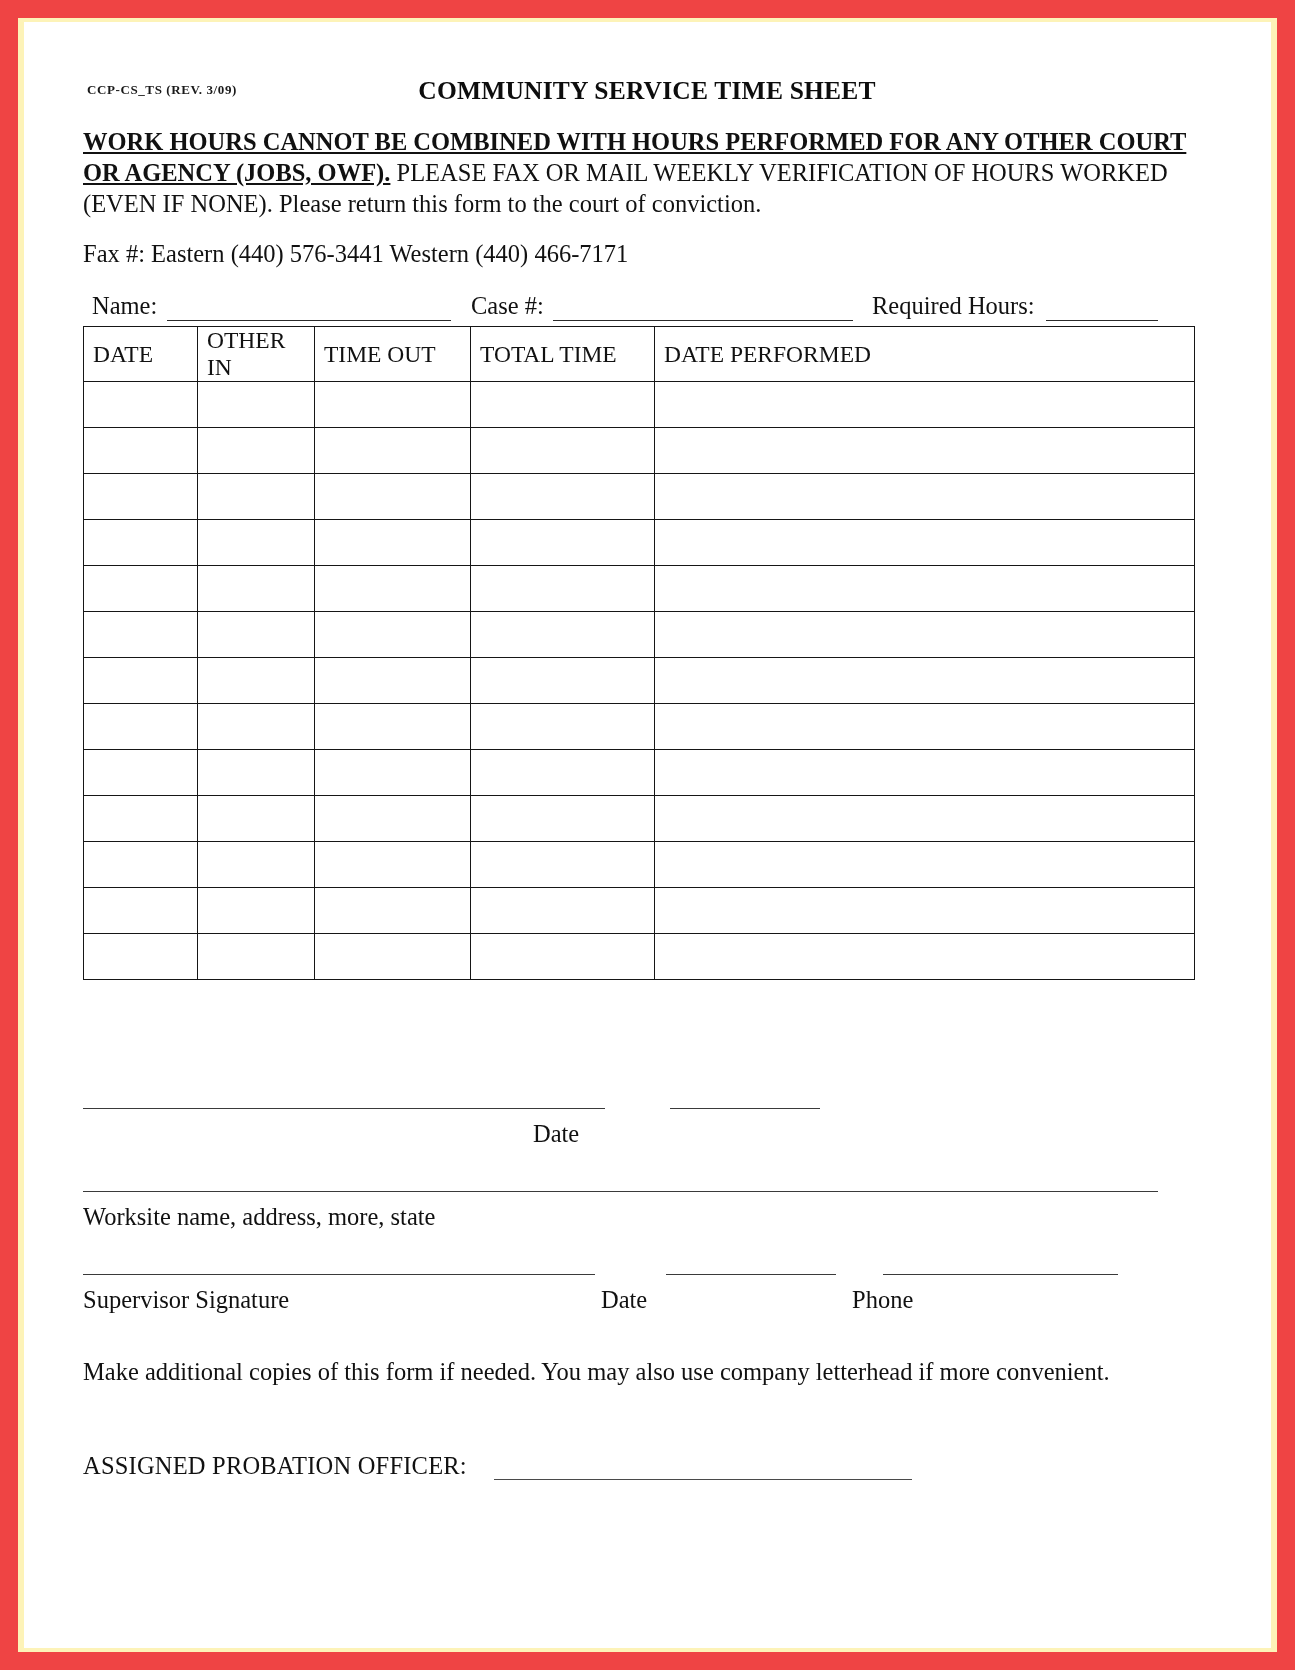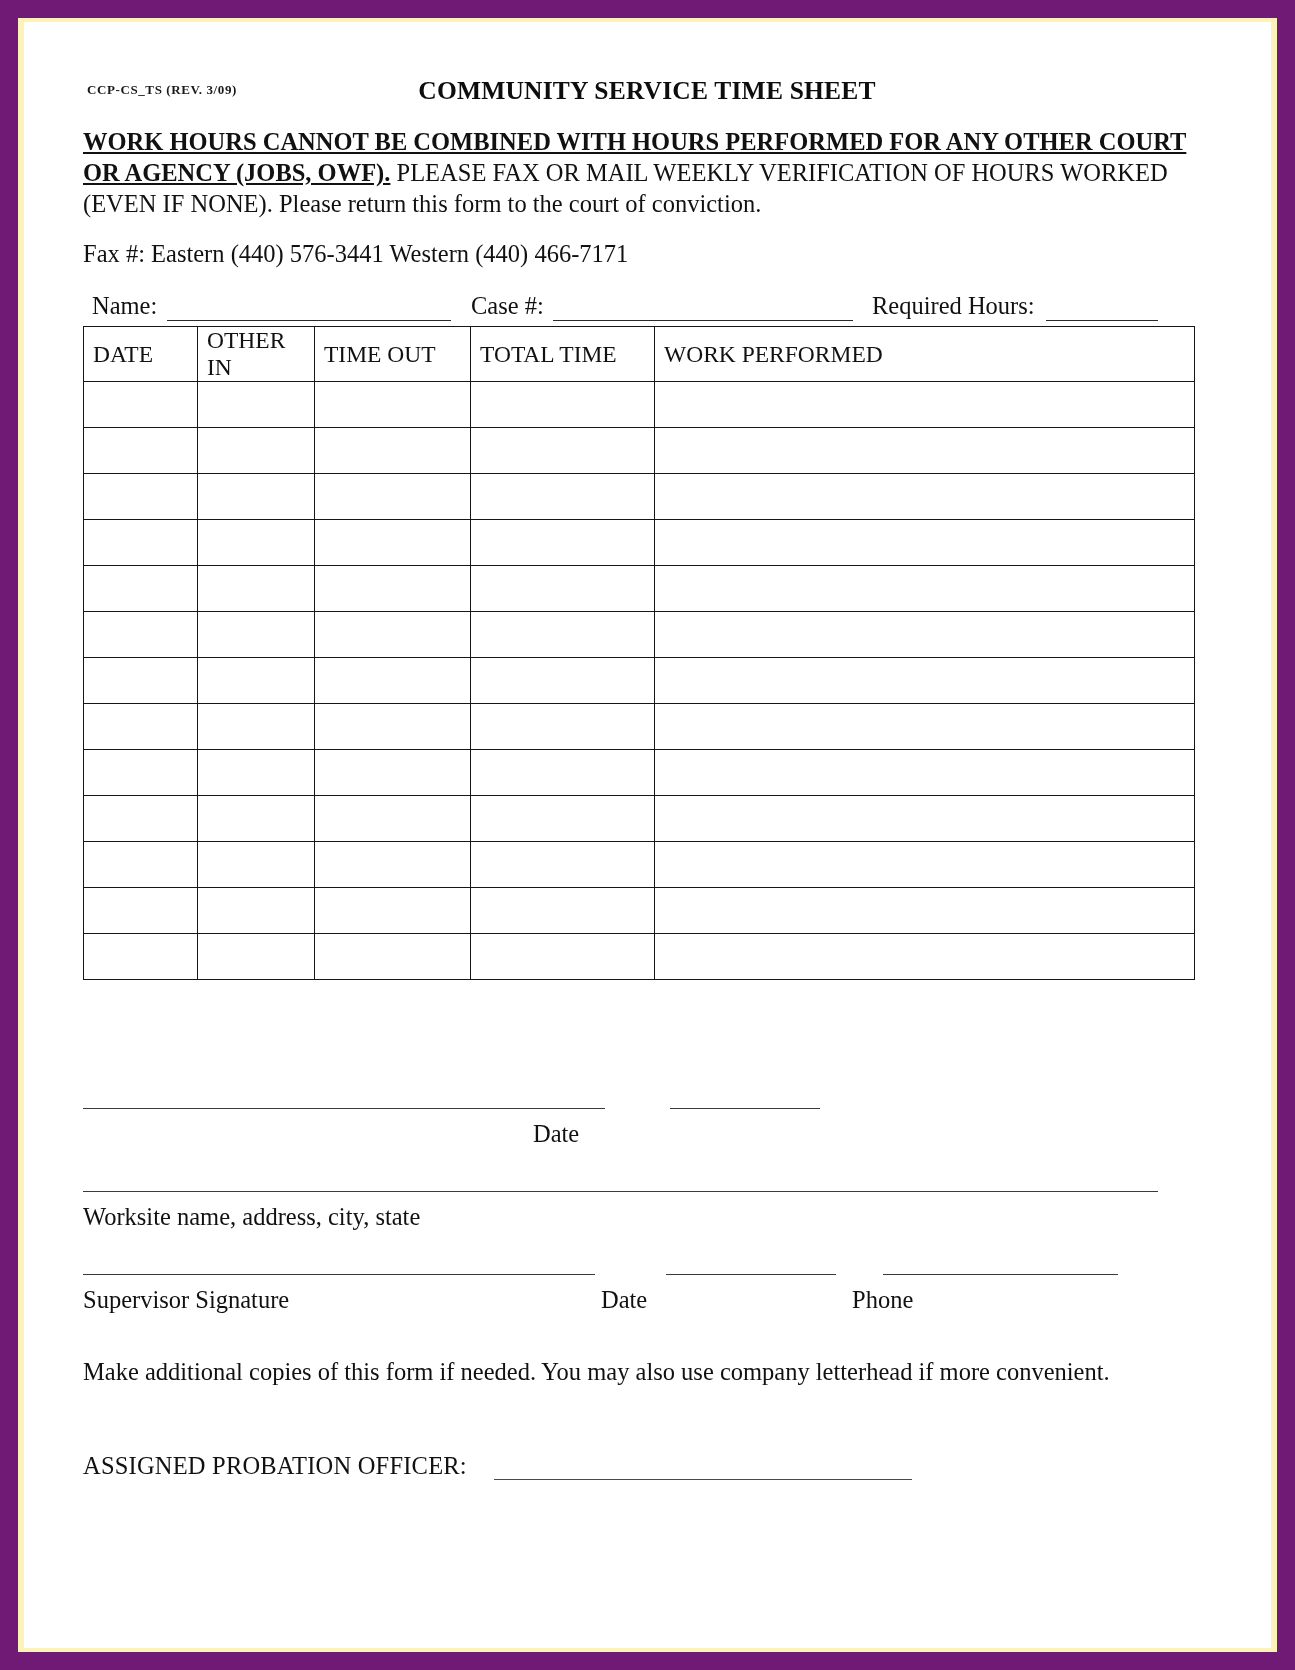--- a/index.html
+++ b/index.html
@@ -167,21 +167,21 @@
     left: 21px;
     font-size: 24.5px;
     color: #111;
     white-space: nowrap;
     letter-spacing: 0.2px;
   }
 </style>
 </head>
 <body>
 
-<div id="scan-frame" style="background: #701a75;">
+<div id="scan-frame" style="background: #ef4444;">
   <div id="scan-frame-inner-glow" style="background: rgb(253, 243, 184);"></div>
   <div id="page-sheet" style="background: rgb(255, 255, 255);">
 
     <div id="doc">
 
       <div class="form-code">CCP-CS_TS  (REV. 3/09)</div>
       <div class="doc-title">COMMUNITY SERVICE TIME SHEET</div>
 
       <div class="notice-block"><span class="strong-u">WORK HOURS CANNOT BE COMBINED WITH HOURS PERFORMED FOR ANY OTHER COURT OR AGENCY (JOBS, OWF).</span><span>  PLEASE FAX OR MAIL WEEKLY VERIFICATION OF HOURS WORKED (EVEN IF NONE).  Please return this form to the court of conviction.</span></div>
       <div class="fax-line">Fax #:  Eastern (440) 576-3441 Western (440) 466-7171</div>
@@ -200,21 +200,21 @@
         <span class="rule" style="left:963px; top:28px; width:112px;"></span>
       </div>
 
       <table id="timesheet-table">
         <thead>
           <tr>
             <th class="col-date">DATE</th>
             <th class="col-timein">OTHER IN</th>
             <th class="col-timeout">TIME OUT</th>
             <th class="col-total">TOTAL TIME</th>
-            <th class="col-work">WORK PERFORMED</th>
+            <th class="col-work">DATE PERFORMED</th>
           </tr>
         </thead>
         <tbody id="timesheet-body">
             <tr>
               <td class="col-date"></td>
               <td class="col-timein"></td>
               <td class="col-timeout"></td>
               <td class="col-total"></td>
               <td class="col-work"></td>
             </tr>
@@ -306,21 +306,21 @@
       </table>
 
       <div class="sig-block" style="top:1060px; height:56px;">
         <span class="sig-rule" style="left:0px;   top:0px; width:522px;"></span>
         <span class="sig-rule" style="left:587px; top:0px; width:150px;"></span>
         <span class="sig-label" style="left:450px; top:12px;">Date</span>
       </div>
 
       <div class="sig-block" style="top:1143px; height:56px;">
         <span class="sig-rule" style="left:0px; top:0px; width:1075px;"></span>
-        <span class="sig-label" style="left:0px; top:12px;">Worksite name, address, city, state</span>
+        <span class="sig-label" style="left:0px; top:12px;">Worksite name, address, more, state</span>
       </div>
 
       <div class="sig-block" style="top:1226px; height:56px;">
         <span class="sig-rule" style="left:0px;   top:0px; width:512px;"></span>
         <span class="sig-rule" style="left:583px; top:0px; width:170px;"></span>
         <span class="sig-rule" style="left:800px; top:0px; width:235px;"></span>
         <span class="sig-label" style="left:0px;   top:12px;">Supervisor Signature</span>
         <span class="sig-label" style="left:518px; top:12px;">Date</span>
         <span class="sig-label" style="left:732px; top:12px;margin-left:37px;">Phone</span>
       </div>

